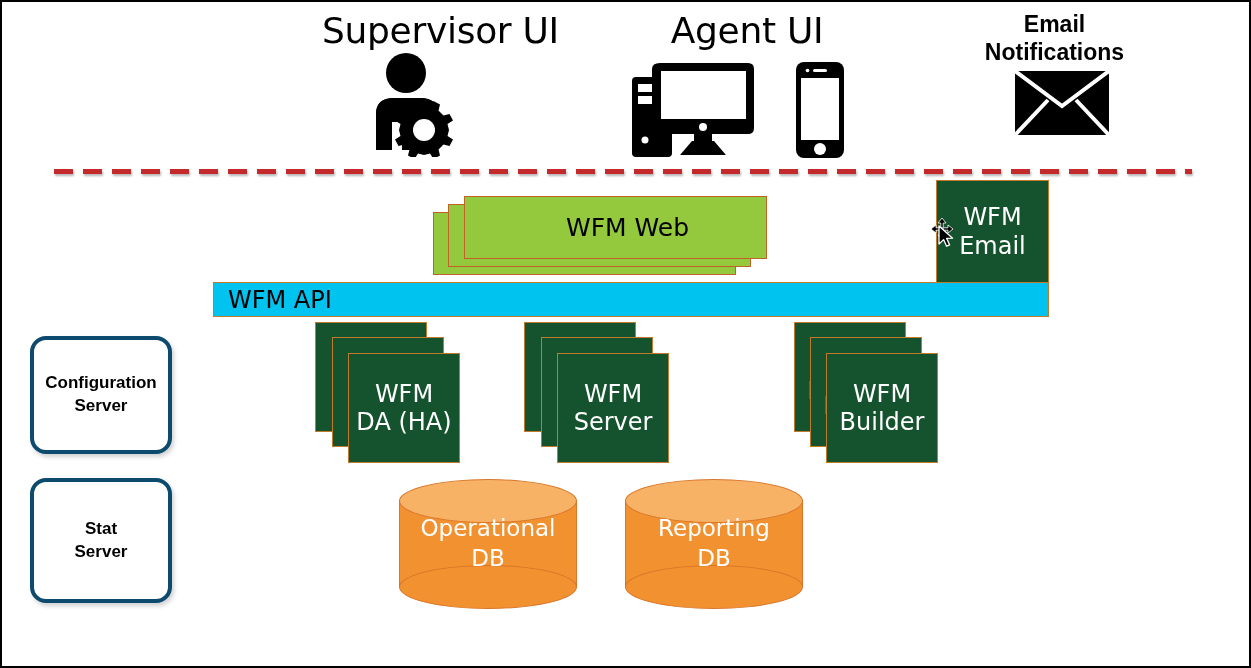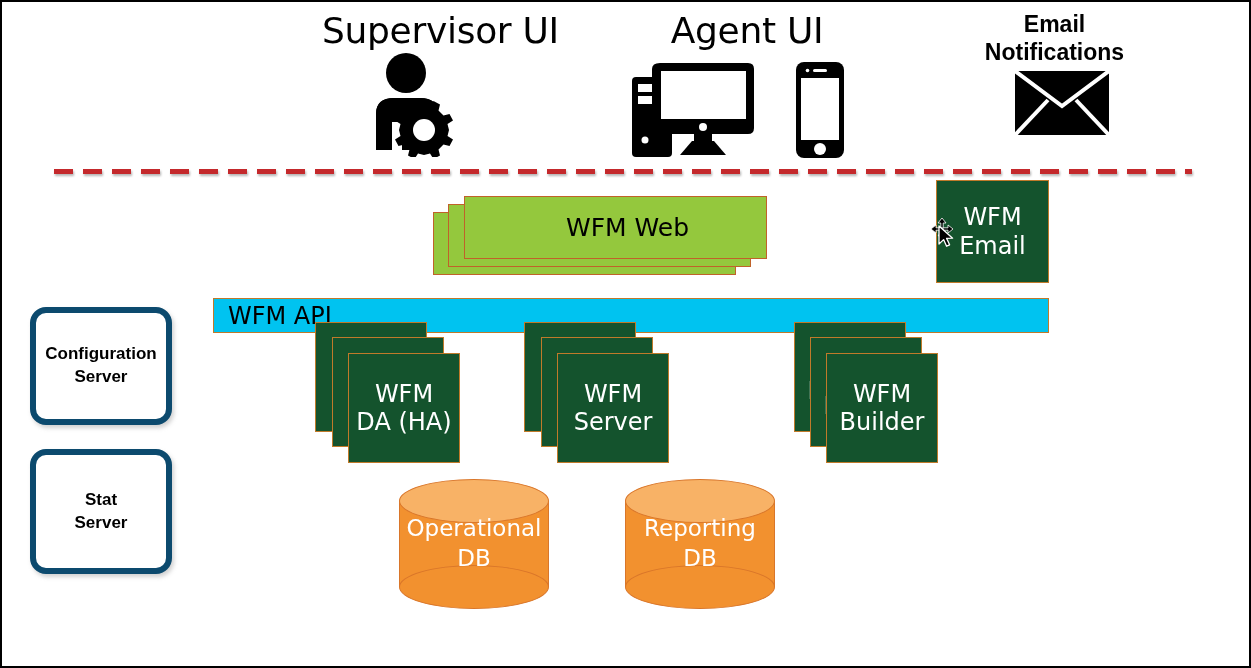--- a/index.html
+++ b/index.html
@@ -87,58 +87,60 @@
     color: #ffffff;
     font-family: "DejaVu Sans", sans-serif;
     font-size: 24px;
     font-weight: 400;
   }
 
   
   #wfm-api {
     position: absolute;
     left: 211px;
-    top: 296px;
+    top: 280px;
     width: 836px;
     height: 35px;
     background: #00c3f0;
     border: 1.5px solid #c07a2a;
     box-sizing: border-box;
     display: flex;
     align-items: center;
     padding-left: 14px;
   }
   #wfm-api .lbl {
     color: #000000;
     font-family: "DejaVu Sans", sans-serif;
     font-size: 24px;
   }
 
   
   .server-pill {
     position: absolute;
     box-sizing: border-box;
     background: #ffffff;
-    border: 6px solid #0c4a6e;
+    border: 4px solid #0c4a6e;
     border-radius: 16px;
     display: flex;
     align-items: center;
     justify-content: center;
     text-align: right;
     color: #000000;
     font-family: "Liberation Sans", sans-serif;
     font-weight: bold;
     font-size: 17px;
     line-height: 1.35;
     box-shadow: 2px 3px 4px rgba(140,140,140,0.40);
+    margin-top: 29px;
   }
 
   
   .db {
     position: absolute;
+    padding-left: 28px;
   }
   .db .cyl-body {
     position: absolute;
     left: 0;
     top: 22px;
     width: 100%;
     height: calc(100% - 44px);
     background: #f2912f;
     border-left: 1.5px solid #d9762a;
     border-right: 1.5px solid #d9762a;

